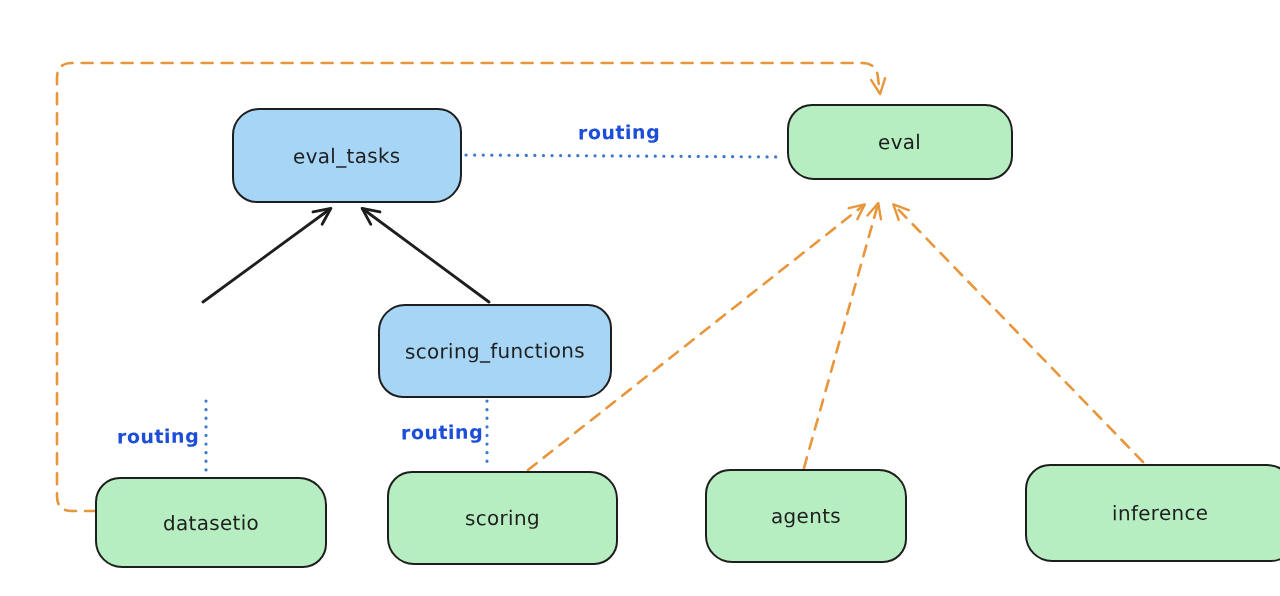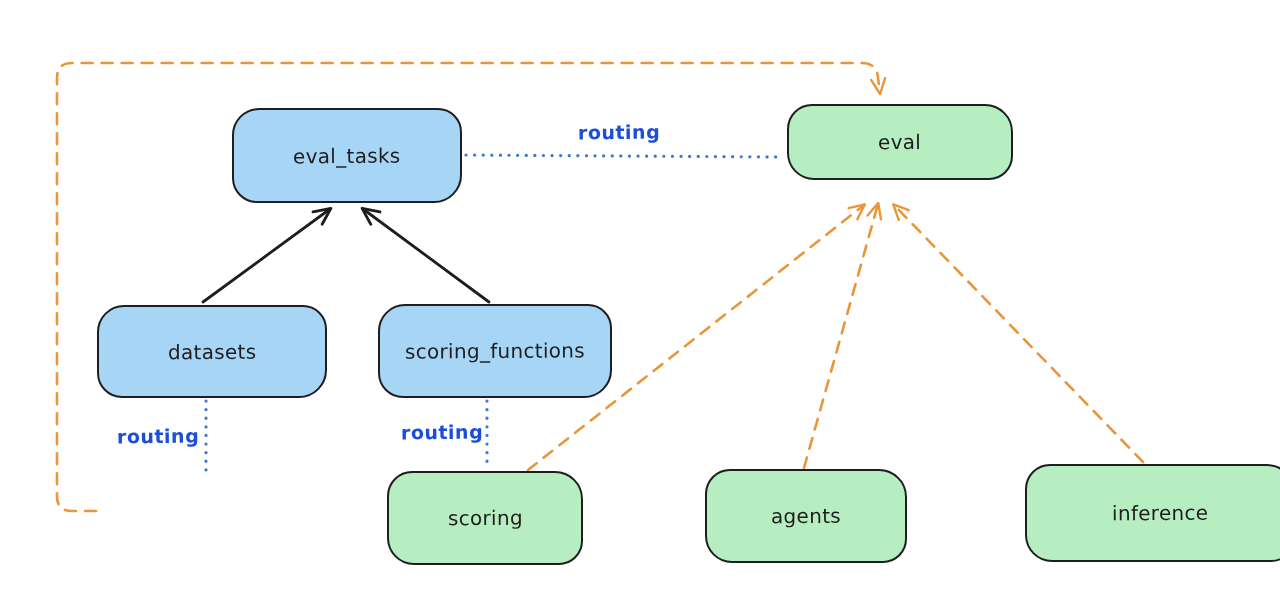--- a/index.html
+++ b/index.html
@@ -75,30 +75,30 @@
   </svg>
 
   <div class="node blue" style="left:232px; top:108px;  width:230px; height:95px;">
     <span class="lbl">eval_tasks</span>
   </div>
 
   <div class="node green" style="left:787px; top:104px;  width:226px; height:76px;">
     <span class="lbl">eval</span>
   </div>
 
-  <div class="node blue" style="left:97px;  top:305px;  width:230px; height:93px;">
-    <span class="lbl">datasets</span>
-  </div>
 
   <div class="node blue" style="left:378px; top:304px;  width:234px; height:94px;text-align:right;">
     <span class="lbl">scoring_functions</span>
   </div>
 
+  <div class="node green" style="left:95px;  top:477px;  width:232px; height:91px;">
+    <span class="lbl">datasetio</span>
+  </div>
 
-  <div class="node green" style="left:387px; top:471px;  width:196px; height:94px;">
+  <div class="node green" style="left:387px; top:471px;  width:231px; height:94px;">
     <span class="lbl">scoring</span>
   </div>
 
   <div class="node green" style="left:705px; top:469px;  width:202px; height:94px;">
     <span class="lbl">agents</span>
   </div>
 
   <div class="node green" style="left:1025px; top:464px; width:270px; height:98px;">
     <span class="lbl">inference</span>
   </div>

